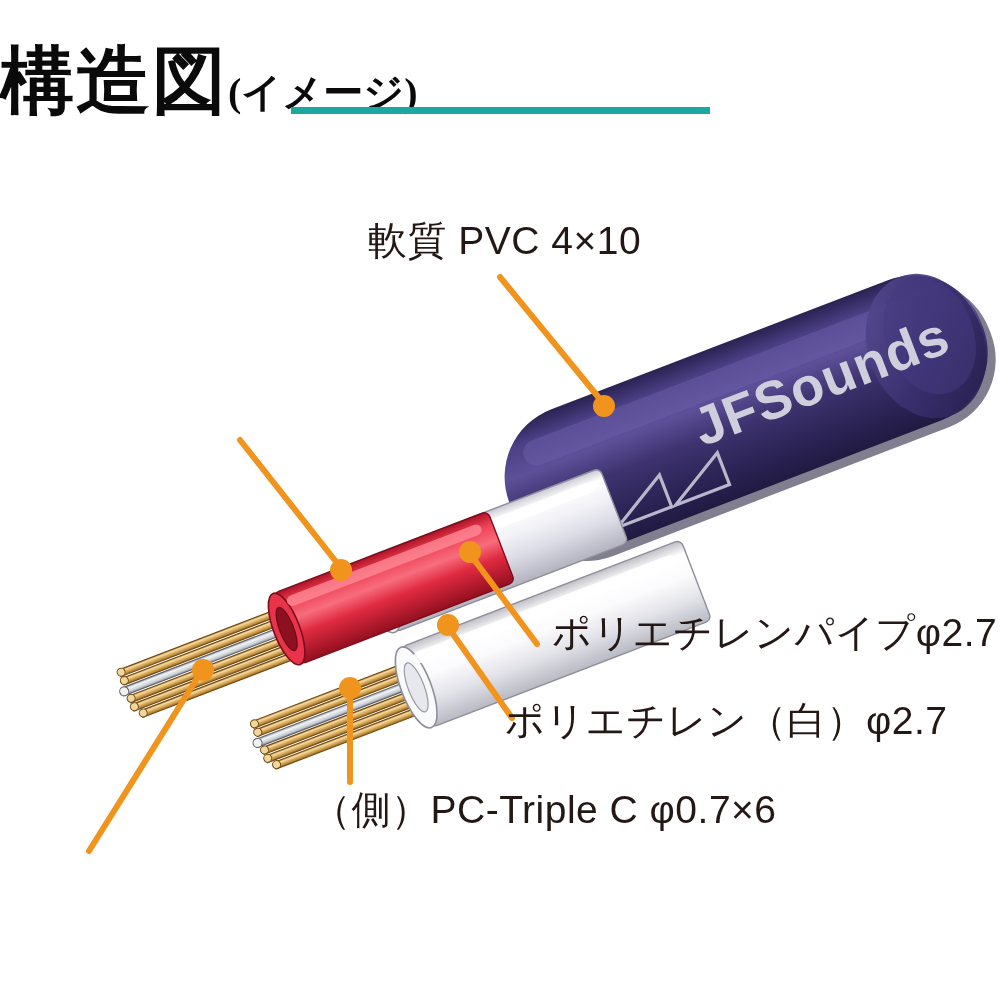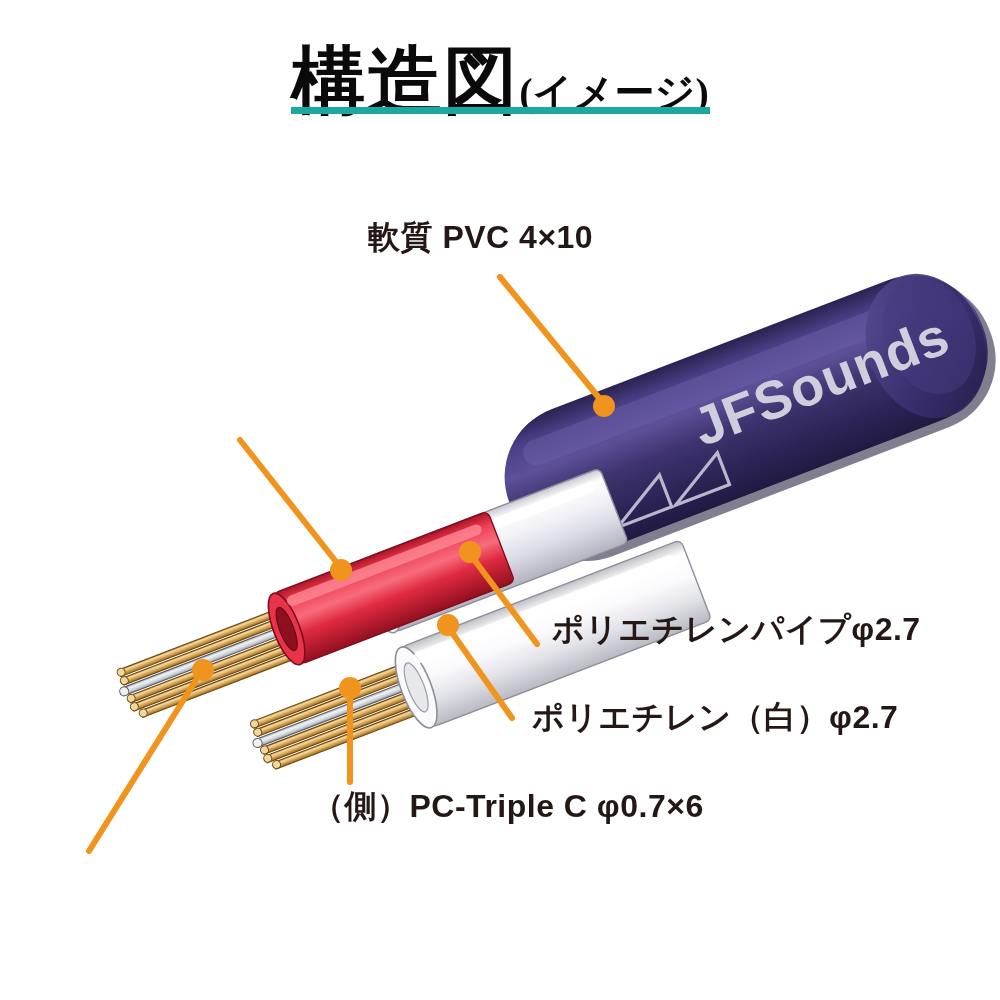--- a/index.html
+++ b/index.html
@@ -21,21 +21,20 @@
     height: 1000px;
     background: #ffffff;
   }
 
   
   .title-wrap {
     position: absolute;
     left: 0;
     top: 44px;
     width: 1000px;
-    text-align: center;
   }
   .title-line {
     display: inline-block;
     white-space: nowrap;
     line-height: 1.0;
   }
   .title-main {
     font-family: "Liberation Serif", "DejaVu Serif", serif;
     font-size: 74px;
     font-weight: 700;
@@ -59,24 +58,23 @@
     height: 7px;
     background: #1aa8a0;
   }
 
   
   .lbl {
     position: absolute;
     white-space: nowrap;
     font-family: "Liberation Sans", "DejaVu Sans", sans-serif;
     color: #231815;
-    font-size: 32px;
+    font-size: 39px;
     line-height: 1.1;
     letter-spacing: 0.5px;
-    font-weight: bold;
   }
 
   
   #art {
     position: absolute;
     left: 0;
     top: 0;
     width: 1000px;
     height: 1000px;
   }
@@ -239,18 +237,18 @@
       <circle class="dot" cx="350" cy="688" r="11"></circle>
       <circle class="dot" cx="203" cy="670" r="11"></circle>
     </g>
   </svg>
 
   <div class="lbl" style="left:368px; top:220px;">軟質 PVC 4×10</div>
 
 
   <div class="lbl" style="left:552px; top:612px;text-align:center;">ポリエチレンパイプφ2.7</div>
 
-  <div class="lbl" style="left:532px; top:700px;">ポリエチレン（白）φ2.7</div>
+  <div class="lbl" style="left:505px; top:700px;">ポリエチレン（白）φ2.7</div>
 
   <div class="lbl" style="left:312px; top:789px;">（側）PC-Triple C  φ0.7×6</div>
 
 
 </div>
 
 </body></html>

